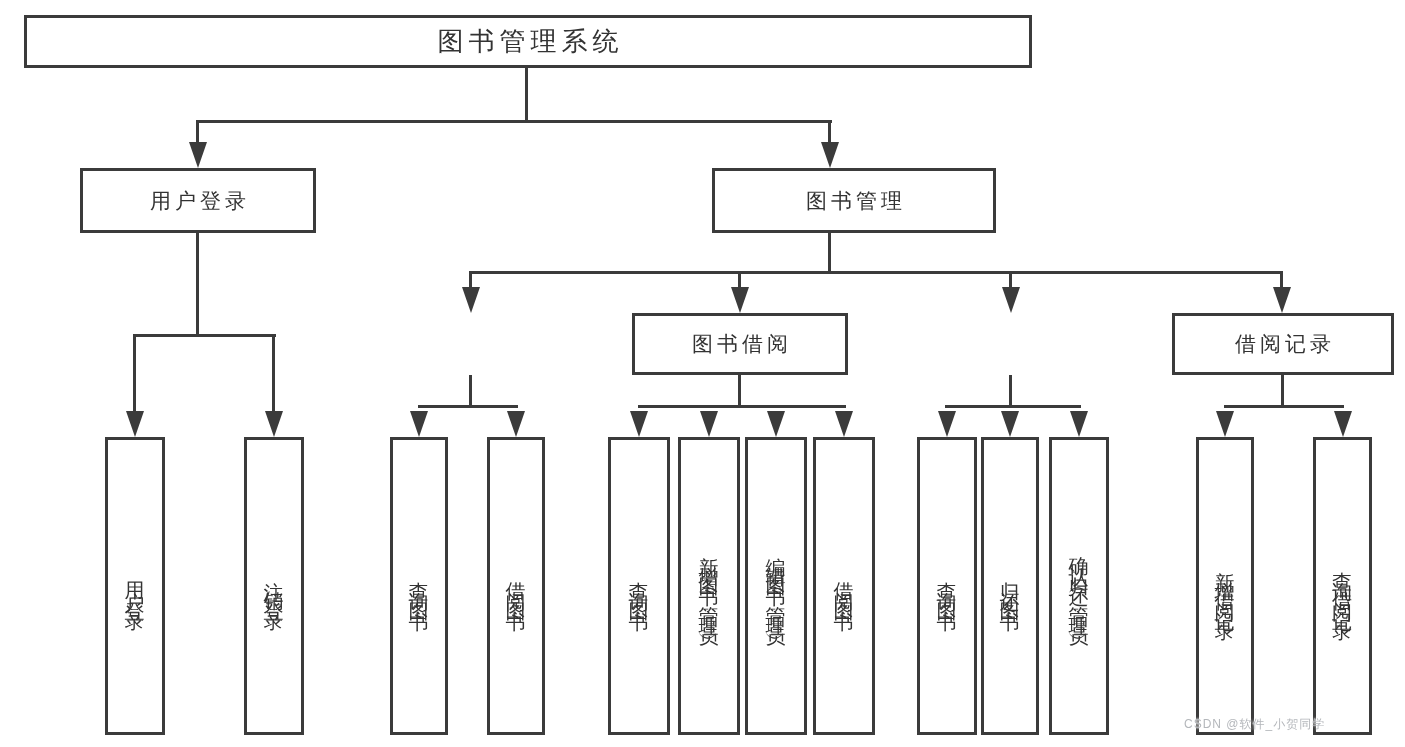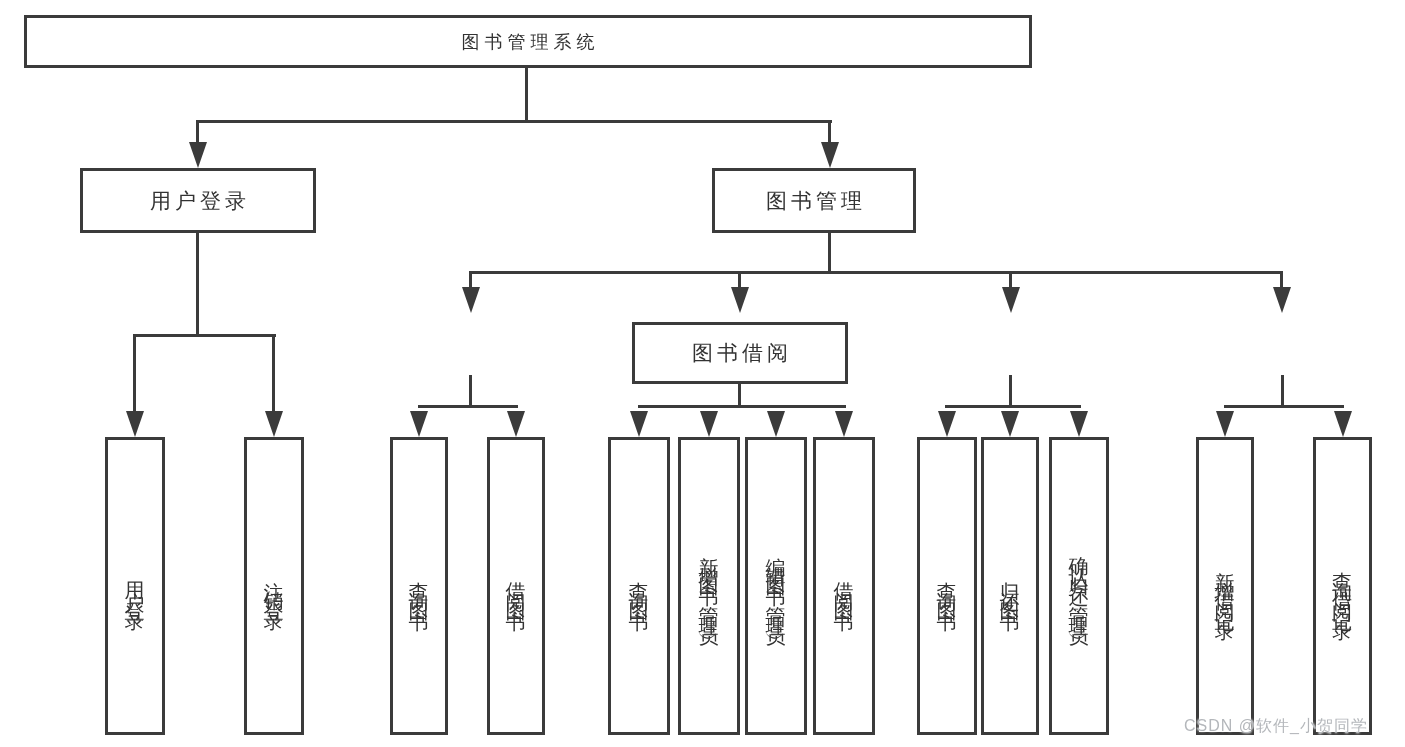--- a/index.html
+++ b/index.html
@@ -24,21 +24,21 @@
   .box .label{
     color:#333333;
     white-space:nowrap;
   }
   .box.h .label{
     font-size:21px;
     letter-spacing:4px;
     text-indent:4px;
   }
   .box.title .label{
-    font-size:18px;
+    font-size:26px;
     letter-spacing:5px;
     text-indent:5px;
   }
   .box.v .label{
     writing-mode:vertical-rl;
     text-orientation:mixed;
     font-size:20px;
     line-height:1;
     letter-spacing:10px;
     white-space:nowrap;
@@ -49,21 +49,21 @@
   
   .ar{
     position:absolute;width:0;height:0;z-index:3;
     border-left:9px solid transparent;
     border-right:9px solid transparent;
     border-top:26px solid #3b3b3b;
   }
   .watermark{
     position:absolute;
     left:1184px;top:716px;
-    font-size:16px;
+    font-size:12px;
     letter-spacing:1px;
     color:#b4b7bb;
     z-index:9;
     text-shadow:0 0 3px #ffffff,0 0 2px #ffffff;
     white-space:nowrap;
   }
 </style>
 </head>
 <body>
 
@@ -76,21 +76,21 @@
   <div class="vl" style="left:525px;top:68px;height:54px"></div>
   <div class="hl" style="left:196px;top:120px;width:636px"></div>
   <div class="vl" style="left:196px;top:123px;height:22px"></div>
   <div class="ar" style="left:189px;top:142px"></div>
   <div class="vl" style="left:828px;top:123px;height:22px"></div>
   <div class="ar" style="left:821px;top:142px"></div>
 
   <div class="box h" style="left:80px;top:168px;width:236px;height:65px">
     <span class="label">用户登录</span>
   </div>
-  <div class="box h" style="left:712px;top:168px;width:204px;height:65px">
+  <div class="box h" style="left:712px;top:168px;width:284px;height:65px">
     <span class="label">图书管理</span>
   </div>
 
   <div class="vl" style="left:196px;top:233px;height:103px"></div>
   <div class="hl" style="left:133px;top:334px;width:143px"></div>
   <div class="vl" style="left:133px;top:337px;height:76px"></div>
   <div class="ar" style="left:126px;top:411px"></div>
   <div class="vl" style="left:272px;top:337px;height:76px"></div>
   <div class="ar" style="left:265px;top:411px"></div>
 
@@ -98,22 +98,25 @@
   <div class="hl" style="left:469px;top:271px;width:814px"></div>
   <div class="vl" style="left:469px;top:274px;height:16px"></div>
   <div class="ar" style="left:462px;top:287px"></div>
   <div class="vl" style="left:738px;top:274px;height:16px"></div>
   <div class="ar" style="left:731px;top:287px"></div>
   <div class="vl" style="left:1009px;top:274px;height:16px"></div>
   <div class="ar" style="left:1002px;top:287px"></div>
   <div class="vl" style="left:1280px;top:274px;height:16px"></div>
   <div class="ar" style="left:1273px;top:287px"></div>
 
-  <div class="box h" style="left:632px;top:322px;width:216px;height:62px">
+  <div class="box h" style="left:632px;top:313px;width:216px;height:62px">
     <span class="label">图书借阅</span>
+  </div>
+  <div class="box h" style="left:1172px;top:313px;width:222px;height:62px">
+    <span class="label">借阅记录</span>
   </div>
 
   <div class="vl" style="left:469px;top:375px;height:32px"></div>
   <div class="hl" style="left:418px;top:405px;width:100px"></div>
   <div class="ar" style="left:410px;top:411px"></div>
   <div class="ar" style="left:507px;top:411px"></div>
 
   <div class="vl" style="left:738px;top:375px;height:32px"></div>
   <div class="hl" style="left:638px;top:405px;width:208px"></div>
   <div class="ar" style="left:630px;top:411px"></div>

